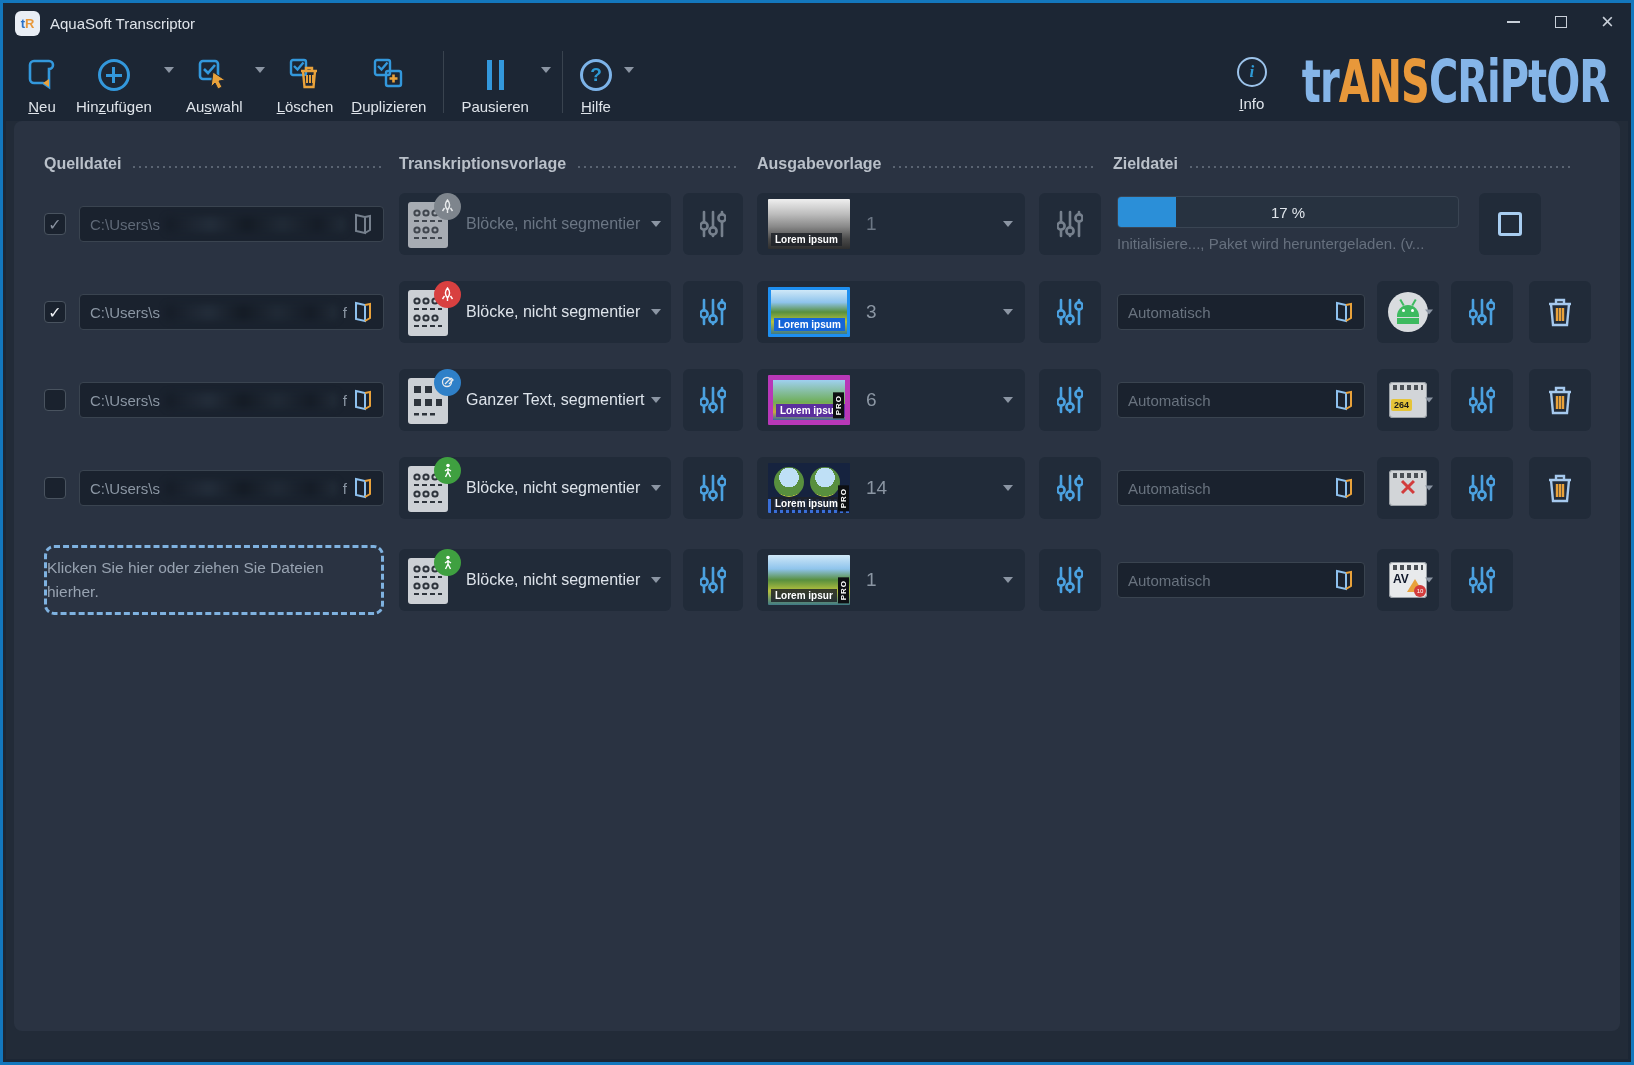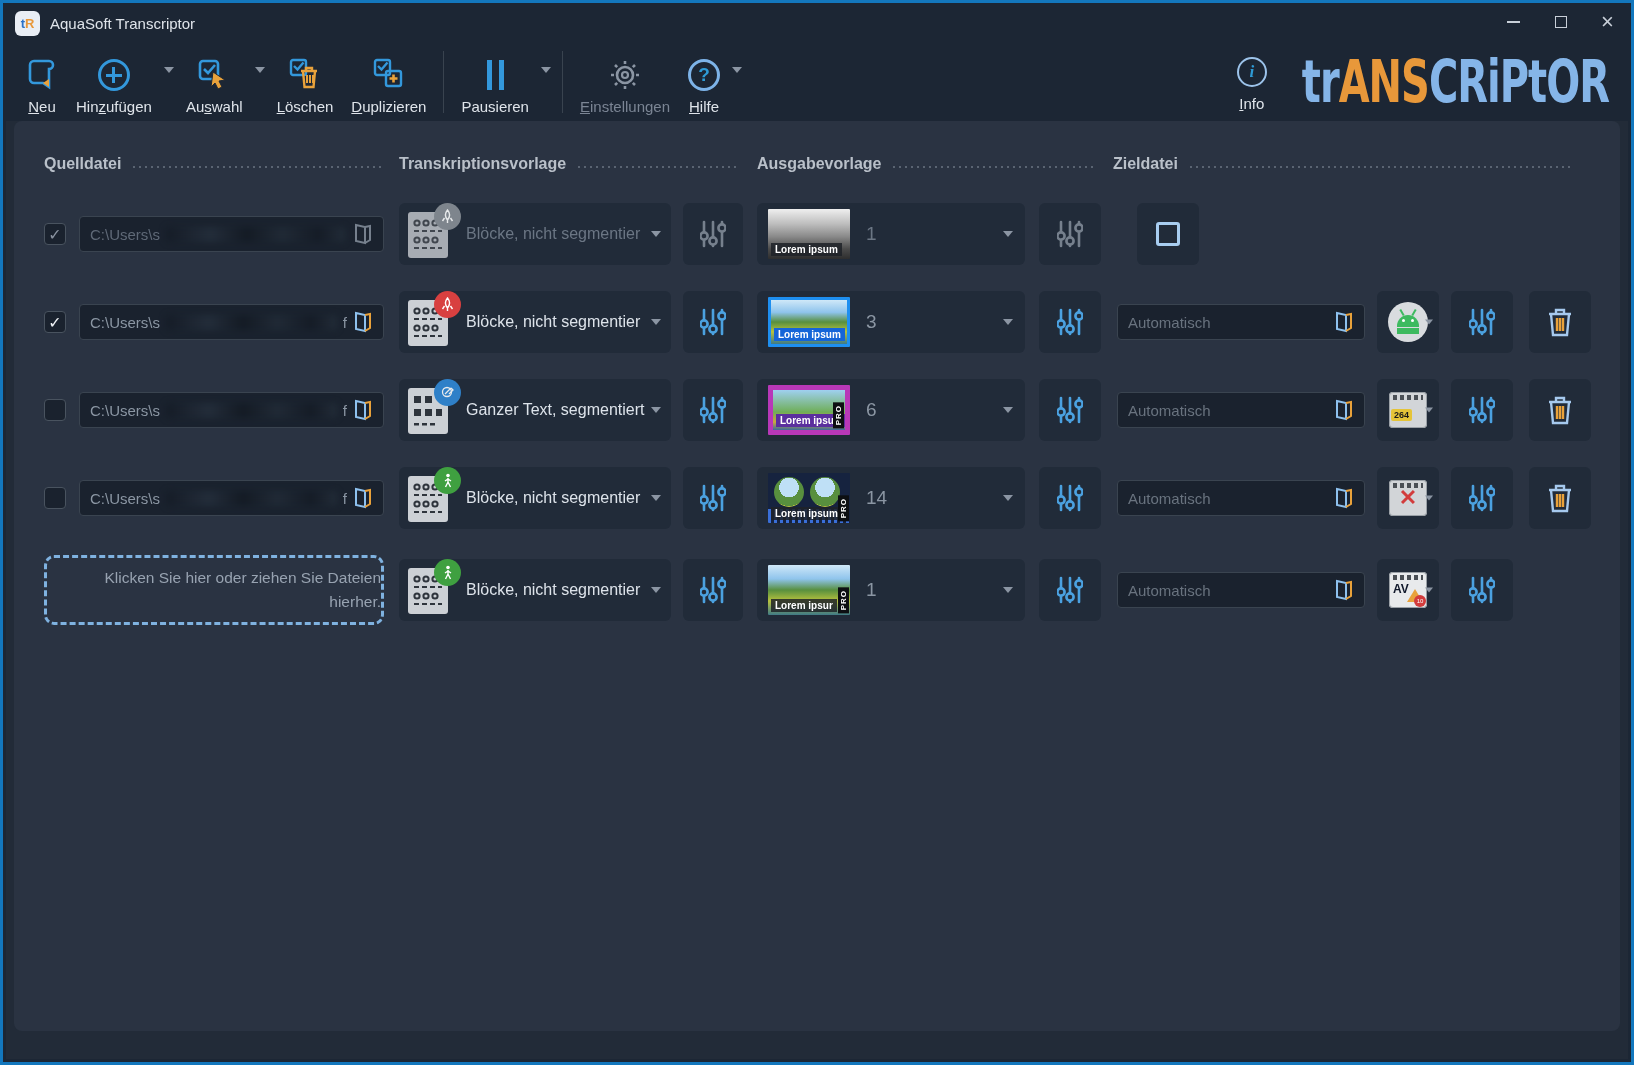--- a/index.html
+++ b/index.html
@@ -37,21 +37,21 @@
   .pause-ico { display:flex; gap:7px; }
   .pause-ico i { width:5px; height:30px; background:#3398dc; }
   .stop-ico-lg { width:28px; height:28px; border:3px solid #9cc3ea; }
   .help-ico { width:32px; height:32px; border:3.5px solid #7db3e8; border-radius:50%; color:#2e9bd6; font-weight:bold; font-size:19px; display:flex; align-items:center; justify-content:center; }
   .info-ico { width:30px; height:30px; border:2.5px solid #9cc3ea; border-radius:50%; color:#2e9bd6; font-weight:bold; font-size:17px; display:flex; align-items:center; justify-content:center; font-family:"Liberation Serif", serif; font-style:italic; }
 
   
   .main { position:absolute; top:118px; left:3px; right:3px; bottom:3px; background:#222b38; padding:0; }
   .panel { position:absolute; left:8px; right:8px; top:0; bottom:28px; background:#2a3342; border-radius:8px; padding:34px 28px 0 30px; }
 
-  .headers { display:flex; color:#b9c0c9; font-weight:bold; font-size:16px; margin-bottom:30px; }
+  .headers { display:flex; color:#b9c0c9; font-weight:bold; font-size:16px; margin-bottom:20px; }
   .hcell { display:flex; align-items:center; }
   .hc-source { width:355px; } .hc-template { width:358px; } .hc-output { width:356px;text-align:center; } .hc-target { flex:1; }
   .dots { flex:1; height:3px; margin:4px 18px 0 12px; background-image:repeating-linear-gradient(90deg,#5a6472 0 2px, transparent 2px 6px); background-size:100% 2px; background-repeat:no-repeat; background-position:0 1px; }
 
   .row { display:flex; align-items:center; height:62px; margin-bottom:26px; }
 
   .chk { width:22px; height:22px; border-radius:4px; background:#1a222e; border:1px solid #49535f; margin-right:13px; display:flex; align-items:center; justify-content:center; color:#f0f3f6; font-size:16px; flex:none; }
   .row--dim .chk { color:#8a93a0; }
 
   .field { height:36px; background:#1a222e; border:1px solid #3a4450; border-radius:4px; display:flex; align-items:center; padding:0 8px 0 10px; color:#8b96a3; font-size:15px; }
@@ -105,21 +105,21 @@
   .t-dark .bars { position:absolute; left:0; right:0; bottom:0; height:14px; background:repeating-linear-gradient(90deg,#3a6fd8 0 3px, transparent 3px 6px); }
 
   
   .prog-wrap { width:342px; display:flex; flex-direction:column; }
   .progress { height:32px; background:#273240; border:1px solid #3a4553; border-radius:4px; position:relative; overflow:hidden; }
   .pfill { position:absolute; left:0; top:0; bottom:0; background:#2b8fd8; }
   .plabel { position:absolute; inset:0; display:flex; align-items:center; justify-content:center; color:#dfe4ea; font-size:15px; }
   .pstatus { margin-top:7px; color:#66707e; font-size:15px; white-space:nowrap; overflow:hidden; }
 
   
-  .dropzone { width:340px; height:70px; border:3px dashed #7fb2e0; border-radius:10px; margin-right:15px; display:flex; flex-direction:column; align-items:flex-end; justify-content:center; color:#98a3b1; font-size:15.5px; line-height:1.55; flex:none; }
+  .dropzone { width:340px; height:70px; border:3px dashed #7fb2e0; border-radius:10px; margin-right:15px; display:flex; flex-direction:column; align-items:flex-start; justify-content:center; color:#98a3b1; font-size:15.5px; line-height:1.55; flex:none; }
   .row-last { height:70px; }
 
   
   .fmt-android { width:40px; height:40px; border-radius:50%; background:#d9dcdf; position:relative; }
   .fmt-android .dome { position:absolute; left:9px; top:13px; width:22px; height:12px; background:#3dba5f; border-radius:11px 11px 0 0; }
   .fmt-android .dome:before, .fmt-android .dome:after { content:""; position:absolute; top:4px; width:3px; height:3px; border-radius:50%; background:#fff; }
   .fmt-android .dome:before { left:5px; } .fmt-android .dome:after { right:5px; }
   .fmt-android .a1,.fmt-android .a2 { position:absolute; width:2px; height:7px; background:#3dba5f; top:7px; }
   .fmt-android .a1 { left:13px; transform:rotate(-30deg); } .fmt-android .a2 { right:13px; transform:rotate(30deg); }
   .fmt-android .belly { position:absolute; left:9px; top:26px; width:22px; height:6px; background:#3dba5f; }
@@ -220,32 +220,20 @@
             <i></i>
           </span>
         </span>
       <span class="tb-label"><span>Pausieren</span><span class="u"></span><span></span></span>
     </div>
 
     <div class="tb-caret"><span class="tri"></span></div>
 
     <div class="tb-sep"></div>
 
-    <div class="tb-btn dim">
-      <span class="tb-ico">
-        <svg width="34" height="34" viewBox="0 0 34 34">
-            <g stroke="#8b95a3" stroke-width="2.6" fill="none">
-              <circle cx="17" cy="17" r="8"></circle>
-              <circle cx="17" cy="17" r="3" stroke-width="2.2"></circle>
-              <path d="M17 6 v-3 M17 28 v3 M6 17 h-3 M28 17 h3 M9.2 9.2 l-2.2 -2.2 M24.8 24.8 l2.2 2.2 M24.8 9.2 l2.2 -2.2 M9.2 24.8 l-2.2 2.2"></path>
-            </g>
-          </svg>
-      </span>
-      <span class="tb-label"><span></span><span class="u">E</span><span>instellungen</span></span>
-    </div>
 
     <div class="tb-btn">
       <span class="tb-ico">
           <span class="help-ico">?</span>
         </span>
       <span class="tb-label"><span></span><span class="u">H</span><span>ilfe</span></span>
     </div>
     <div class="tb-caret"><span class="tri"></span></div>
 
     <div class="toolbar-right">
@@ -342,20 +330,27 @@
               <g stroke="currentColor" stroke-width="2.6" fill="none" stroke-linecap="round">
                 <line x1="4" y1="3" x2="4" y2="27"></line>
                 <line x1="13" y1="3" x2="13" y2="27"></line>
                 <line x1="22" y1="3" x2="22" y2="27"></line>
                 <circle class="sliders-knob" cx="4" cy="17" r="3.6"></circle>
                 <circle class="sliders-knob" cx="13" cy="22" r="3.6"></circle>
                 <circle class="sliders-knob" cx="22" cy="9" r="3.6"></circle>
               </g>
             </svg>
       </div>
+      <div class="prog-wrap">
+        <div class="progress">
+          <div class="pfill" style="width: 17%;"></div>
+          <div class="plabel">17 %</div>
+        </div>
+        <div class="pstatus">Initialisiere..., Paket wird heruntergeladen. (v...</div>
+      </div>
       <div class="ctl btn btn-stop">
             <span class="stop-sq"></span>
           </div>
     </div>
 
     <div class="row">
       <div class="chk">
             <span>✓</span>
           </div>
       <div class="field path-field">

